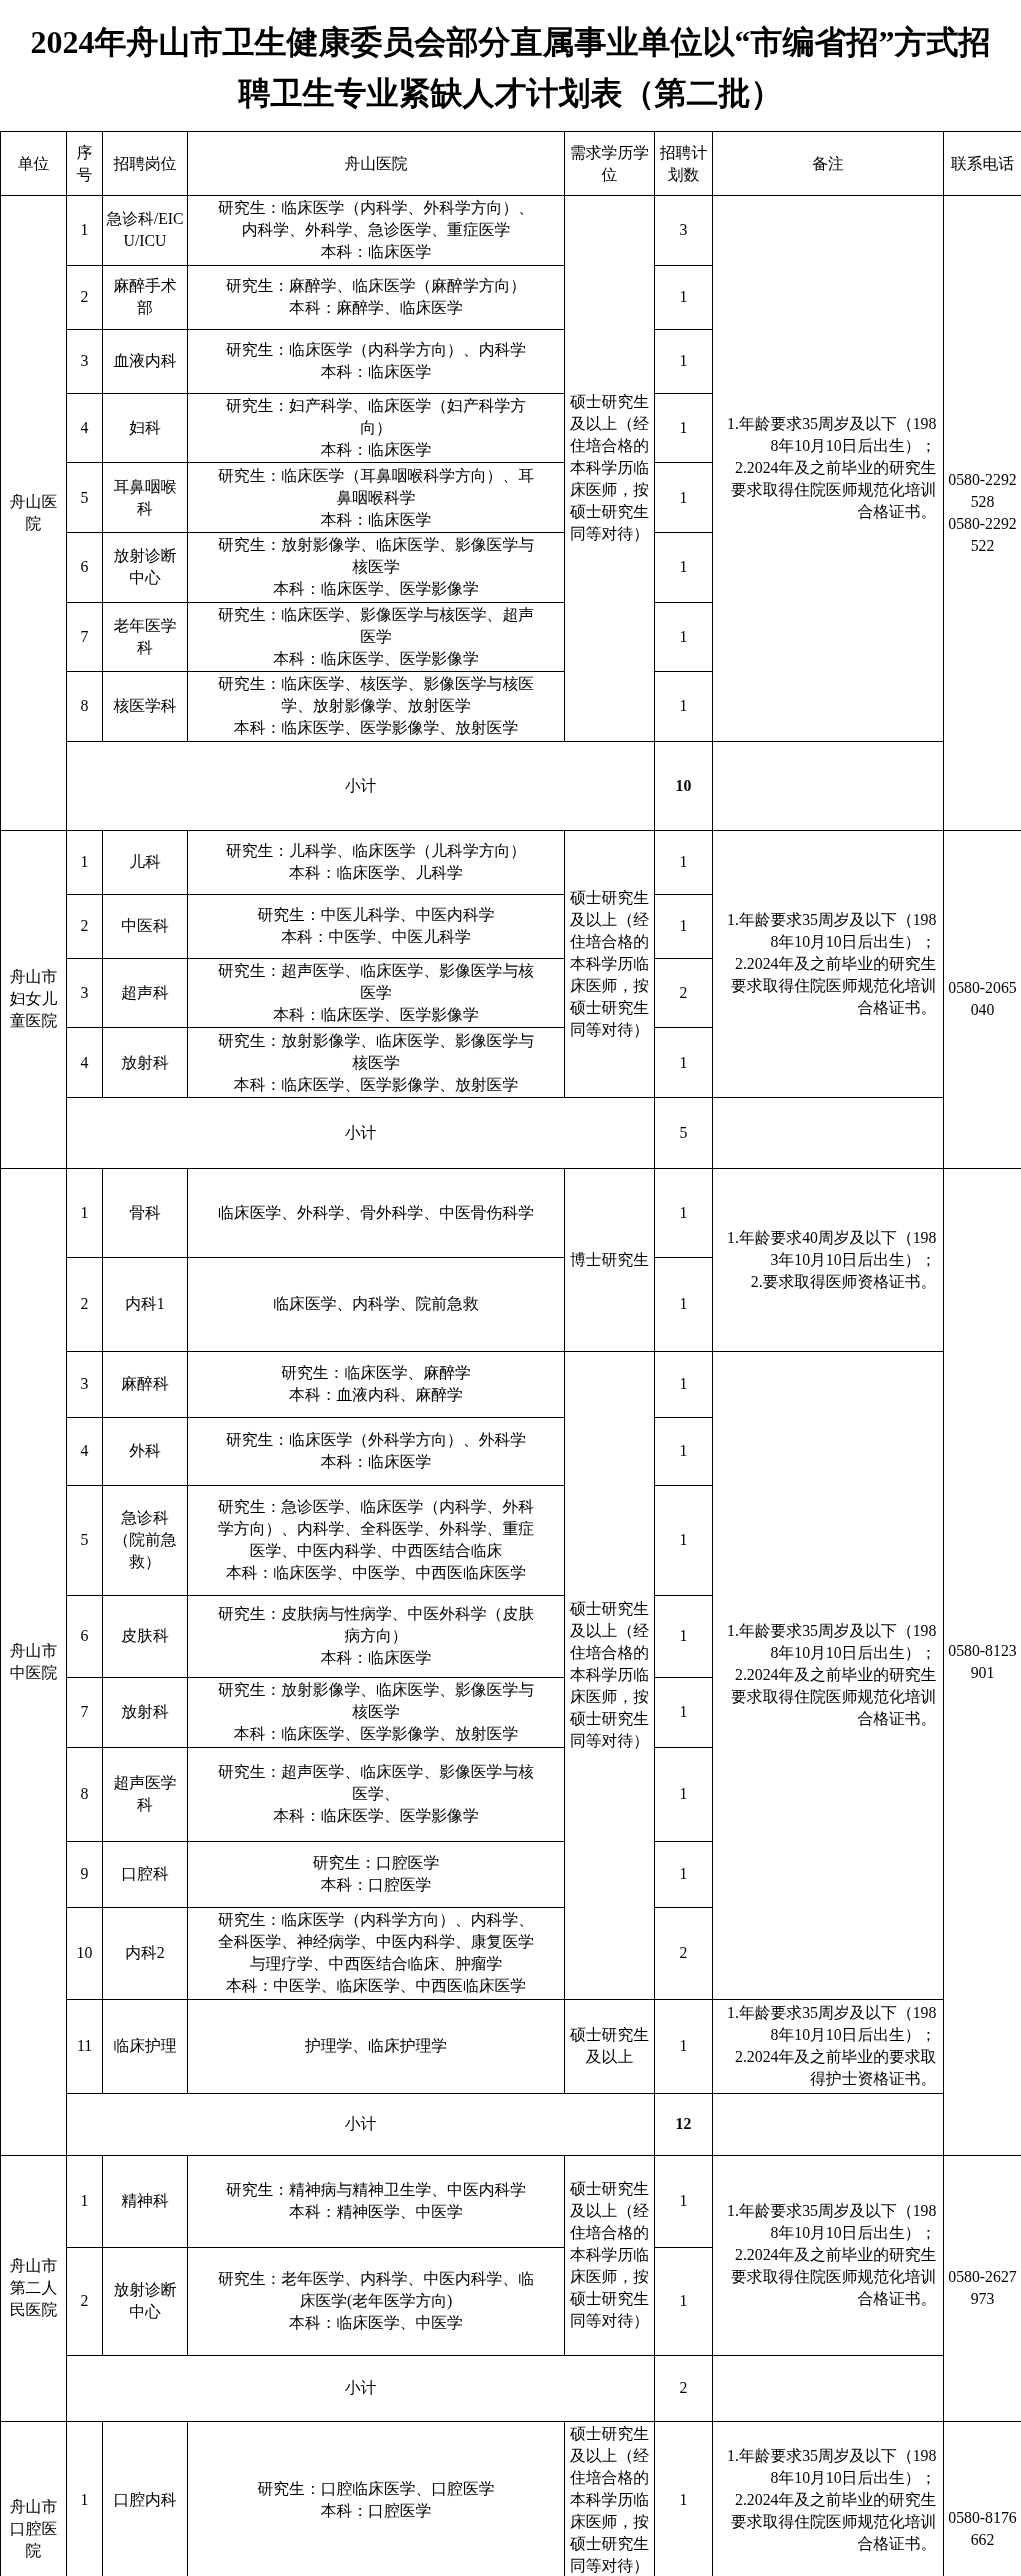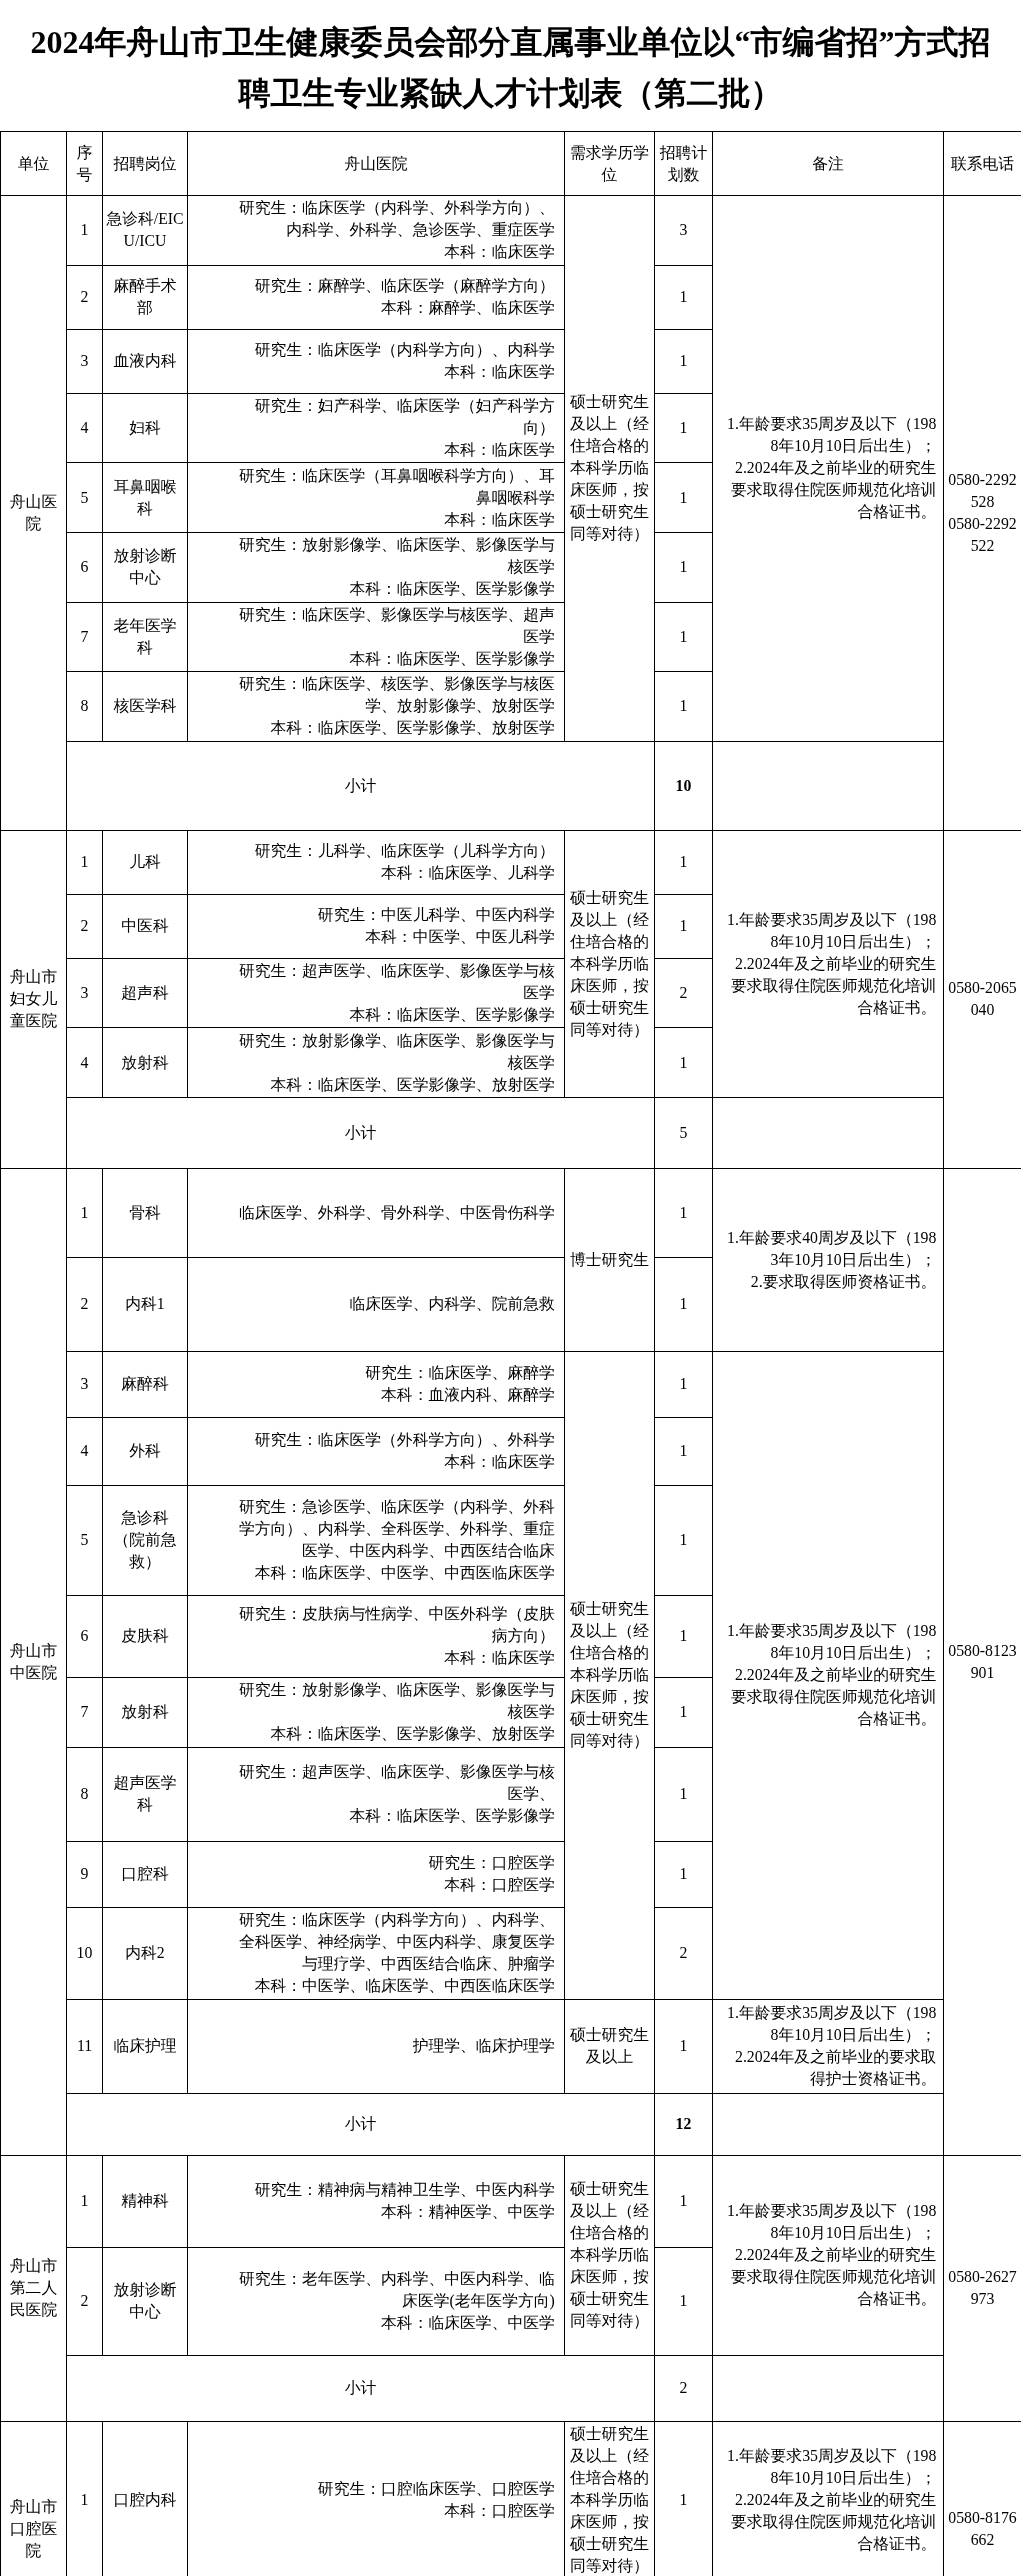--- a/index.html
+++ b/index.html
@@ -2,21 +2,21 @@
 <html style="font-size:10.5px"><head>
 <meta charset="utf-8">
 <style>
   html,body{margin:0;padding:0;background:#ffffff;}
   .page{width:1021px;background:#ffffff;color:#000;font-family:"Liberation Serif","DejaVu Serif",serif;}
   .title{padding:17px 15.8px 11.8px 15.8px;text-align:center;font-size:32px;font-weight:700;line-height:1.6;font-family:"Liberation Serif","DejaVu Serif",serif;}
   table{border-collapse:collapse;table-layout:fixed;width:1021px;font-size:15.8px;line-height:22px;}
   td,th{border:0.7px solid #000;vertical-align:middle;text-align:center;padding:1.3px 2.6px;font-weight:400;word-break:break-all;overflow-wrap:anywhere;}
   th{font-weight:400;}
   td.unit{padding:1.3px 8.5px;text-align:center;}
-  td.majors{text-align:right;padding:1.3px 9.2px;}
+  td.majors{text-align:center;padding:1.3px 9.2px;}
   td.remark{text-align:right;padding:2.6px 6.6px;}
   td.edu{padding:1.3px 3.3px;}
   td.phone{padding:1.3px 2.6px;}
   .pre{white-space:pre-line;}
   .bold{font-weight:700;}
   tr.sec td{border-top-width:1.3px;}
   table{border:1.3px solid #000;}
 </style>
 </head>
 <body>

